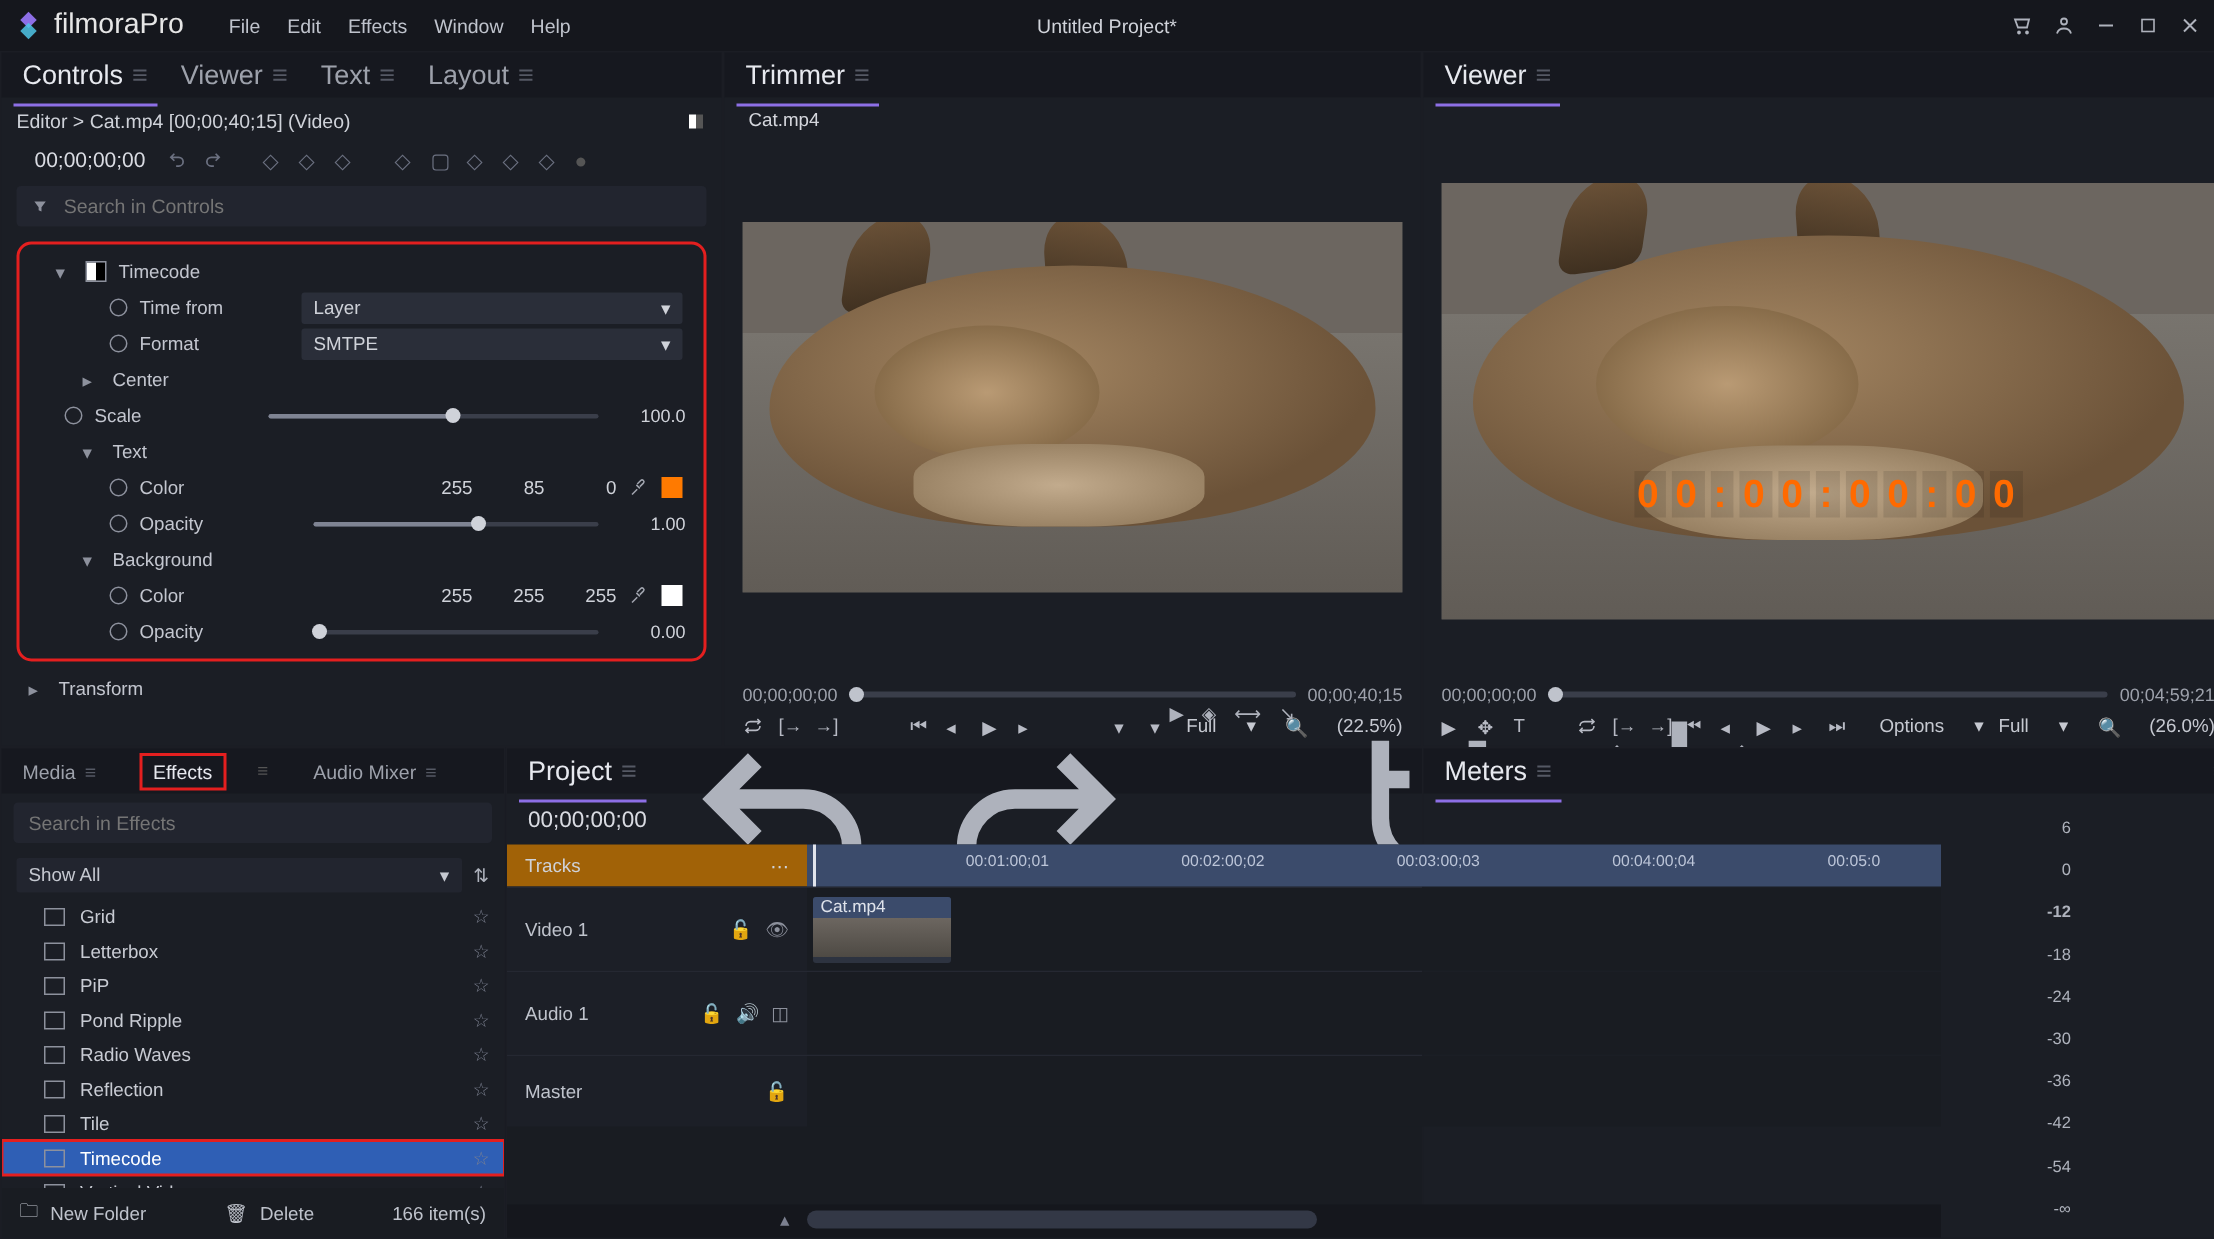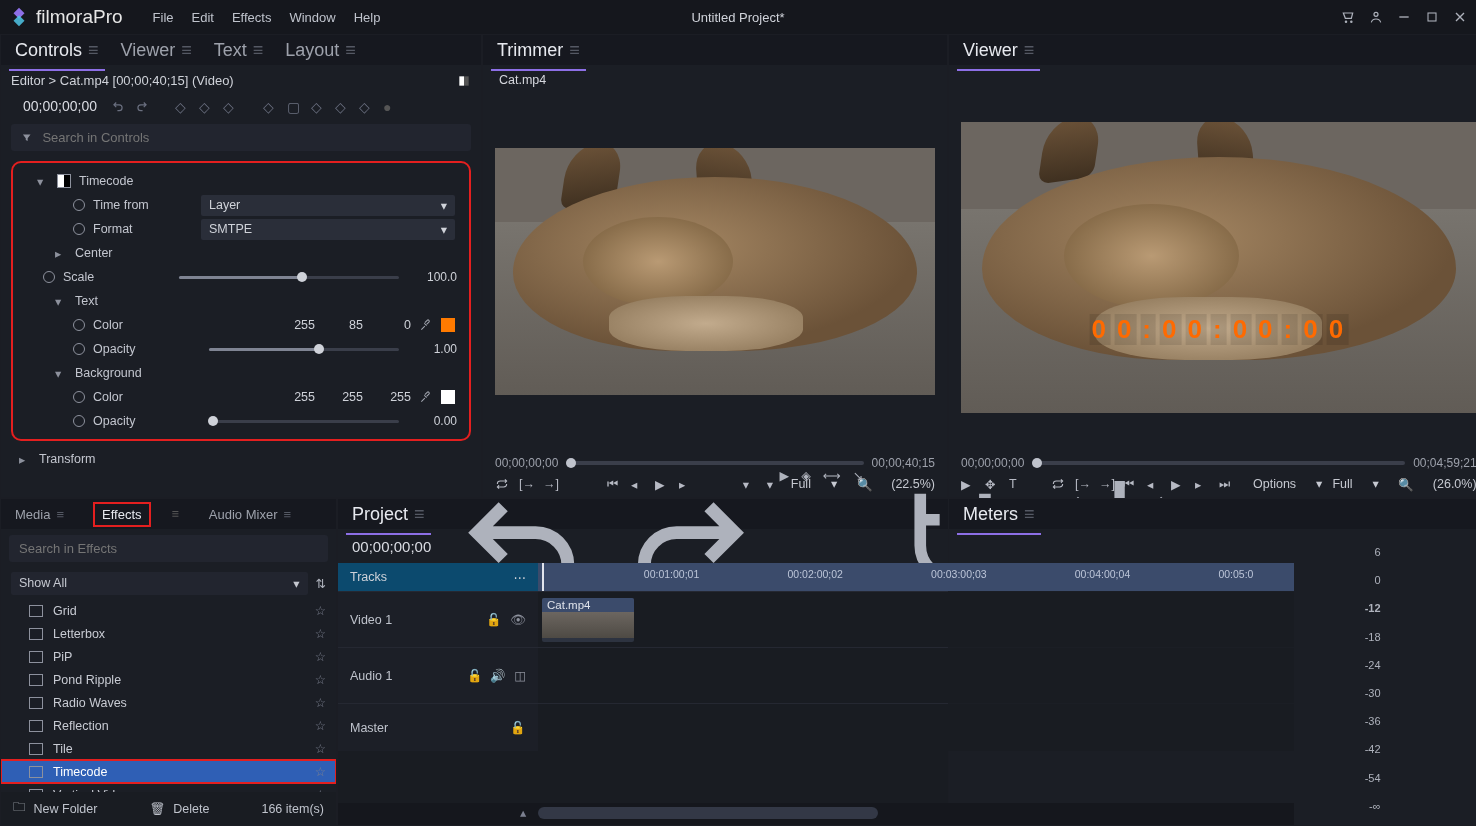--- a/index.html
+++ b/index.html
@@ -84,21 +84,21 @@
 .eff-footer{display:flex;align-items:center;justify-content:space-between;padding:6px 12px;background:#191c22;font-size:12.5px;color:#bfc3cc}
 .eff-footer .grp{display:flex;align-items:center;gap:8px}
 
 
 .ed-hdr{display:flex;align-items:center;height:34px;padding:0 14px;gap:14px}
 .ed-hdr .tc{font-size:15px;color:#d9dbe2}
 .ed-hdr .icons{display:flex;gap:12px;color:#aeb2bc}
 .ed-hdr .export{margin-left:auto;background:#2a2e39;padding:4px 10px;border-radius:3px;display:flex;align-items:center;gap:6px;color:#d9dbe2}
 .tl{flex:1;display:flex;flex-direction:column;background:#191c22}
 .tl-ruler{display:flex;height:28px}
-.tracks-col{width:200px;display:flex;align-items:center;padding:0 12px;justify-content:space-between;color:#cfd2d9;background:#0c4a6e}
+.tracks-col{width:200px;display:flex;align-items:center;padding:0 12px;justify-content:space-between;color:#cfd2d9;background:#a16207}
 .ruler{flex:1;background:#3b4b6b;position:relative;font-size:10.5px;color:#bcc5d8}
 .ruler .play{position:absolute;left:4px;top:0;bottom:0;width:2px;background:#e1e4ec}
 .ruler .mk{position:absolute;top:5px}
 .tl-row{display:flex;height:56px;border-top:1px solid #252832}
 .trk-label{width:200px;display:flex;align-items:center;padding:0 12px;color:#bfc3cc;background:#1c1f27;position:relative}
 .trk-label .icons{margin-left:auto;display:flex;gap:8px;color:#8d919d}
 .trk-area{flex:1;position:relative;background:#191c22}
 .clip{position:absolute;left:4px;top:6px;height:44px;width:92px;background:#2d3340;border-radius:2px;overflow:hidden}
 .clip .lbl{background:#3b4b6b;color:#dfe3eb;font-size:11.5px;padding:1px 5px}
 .clip .thumbs{display:flex;height:26px}

